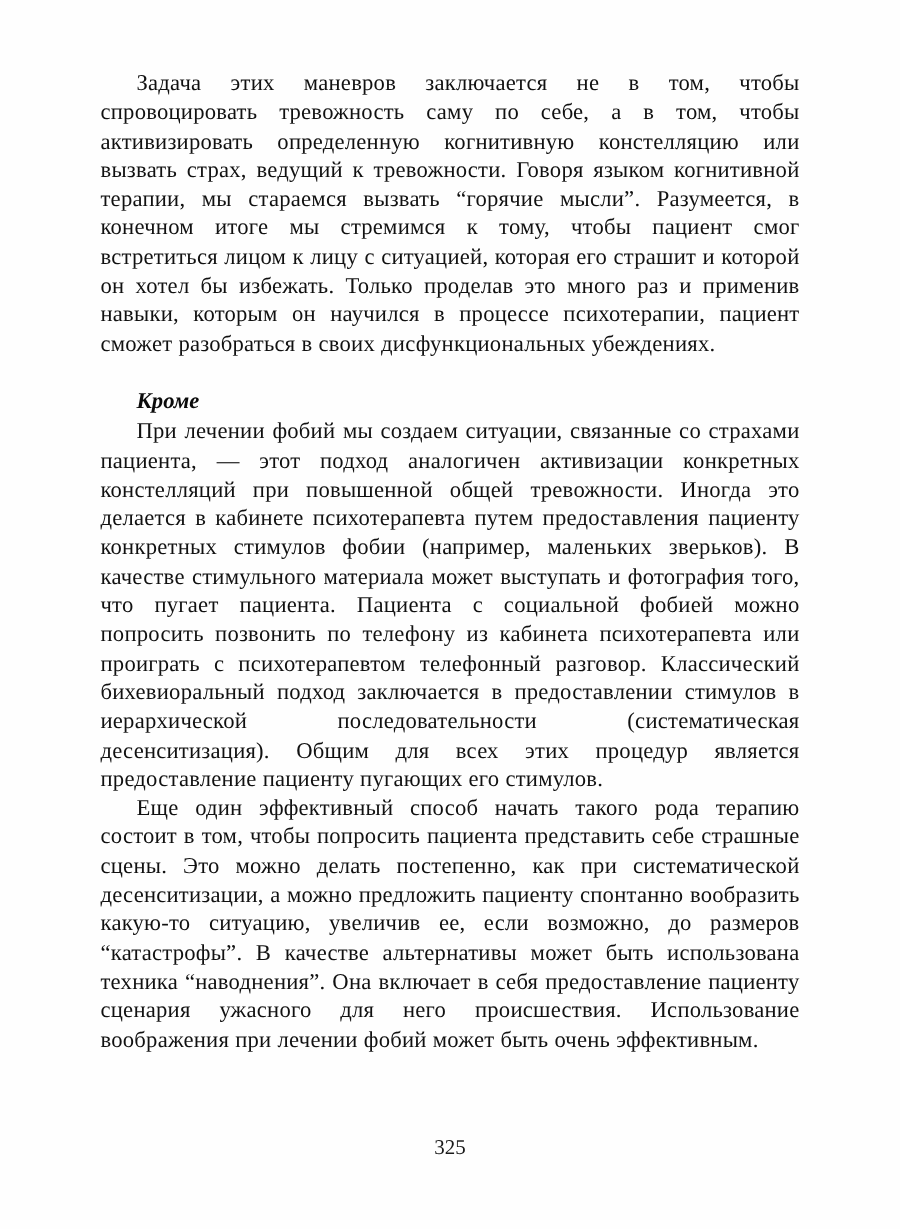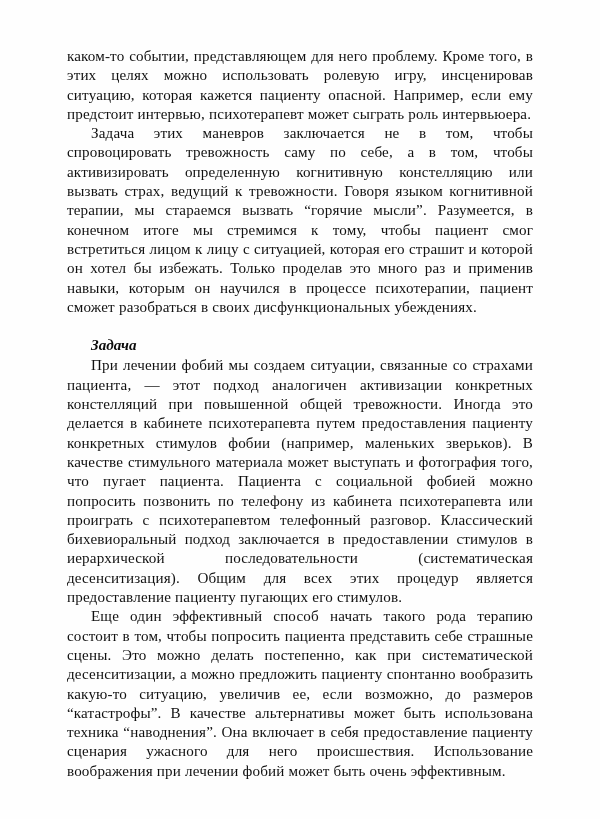--- a/index.html
+++ b/index.html
@@ -86,30 +86,30 @@
     font-family: "Liberation Serif", "DejaVu Serif", serif;
   }
 </style>
 </head>
 <body>
 
 <div class="page">
 
   <div class="text-column">
 
-    <p class="para no-indent">каком-то событии, представляющем для него проблему. Кроме того, в этих целях можно использовать ролевую игру, инсценировав ситуацию, которая кажется пациенту опасной. Например, если ему предстоит интервью, психотерапевт может сыграть роль интервьюера.</p>
 
     <p class="para"><span>Задача этих маневров заключается не в том, чтобы спровоцировать тревожность саму по себе, а в том, чтобы активизировать определенную когнитивную констелляцию или вызвать страх, ведущий к тревожности. Говоря языком когнитивной терапии, мы стараемся вызвать </span><span class="ital">“горячие мысли”</span><span>. Разумеется, в конечном итоге мы стремимся к тому, чтобы пациент смог встретиться лицом к лицу с ситуацией, которая его страшит и которой он хотел бы избежать. Только проделав это много раз и применив навыки, которым он научился в процессе психотерапии, пациент сможет разобраться в своих дисфункциональных убеждениях.</span></p>
 
     <div class="gap-before-heading"></div>
 
-    <p class="section-heading">Задача</p>
+    <p class="section-heading">Кроме</p>
 
     <div class="gap-after-heading"></div>
 
     <p class="para">При лечении фобий мы создаем ситуации, связанные со страхами пациента, — этот подход аналогичен активизации конкретных констелляций при повышенной общей тревожности. Иногда это делается в кабинете психотерапевта путем предоставления пациенту конкретных стимулов фобии (например, маленьких зверьков). В качестве стимульного материала может выступать и фотография того, что пугает пациента. Пациента с социальной фобией можно попросить позвонить по телефону из кабинета психотерапевта или проиграть с психотерапевтом телефонный разговор. Классический бихевиоральный подход заключается в предоставлении стимулов в иерархической последовательности (систематическая десенситизация). Общим для всех этих процедур является предоставление пациенту пугающих его стимулов.</p>
 
     <p class="para"><span>Еще один эффективный способ начать такого рода терапию состоит в том, чтобы попросить пациента представить себе страшные сцены. Это можно делать постепенно, как при систематической десенситизации, а можно предложить пациенту спонтанно вообразить какую-то ситуацию, увеличив ее, если возможно, до размеров “катастрофы”. В качестве альтернативы может быть использована техника </span><span class="ital">“наводнения”</span><span>. Она включает в себя предоставление пациенту сценария ужасного для него происшествия. Использование воображения при лечении фобий может быть очень эффективным.</span></p>
 
   </div>
 
+  <div class="page-number">325</div>
 
 </div>
 
 </body></html>

